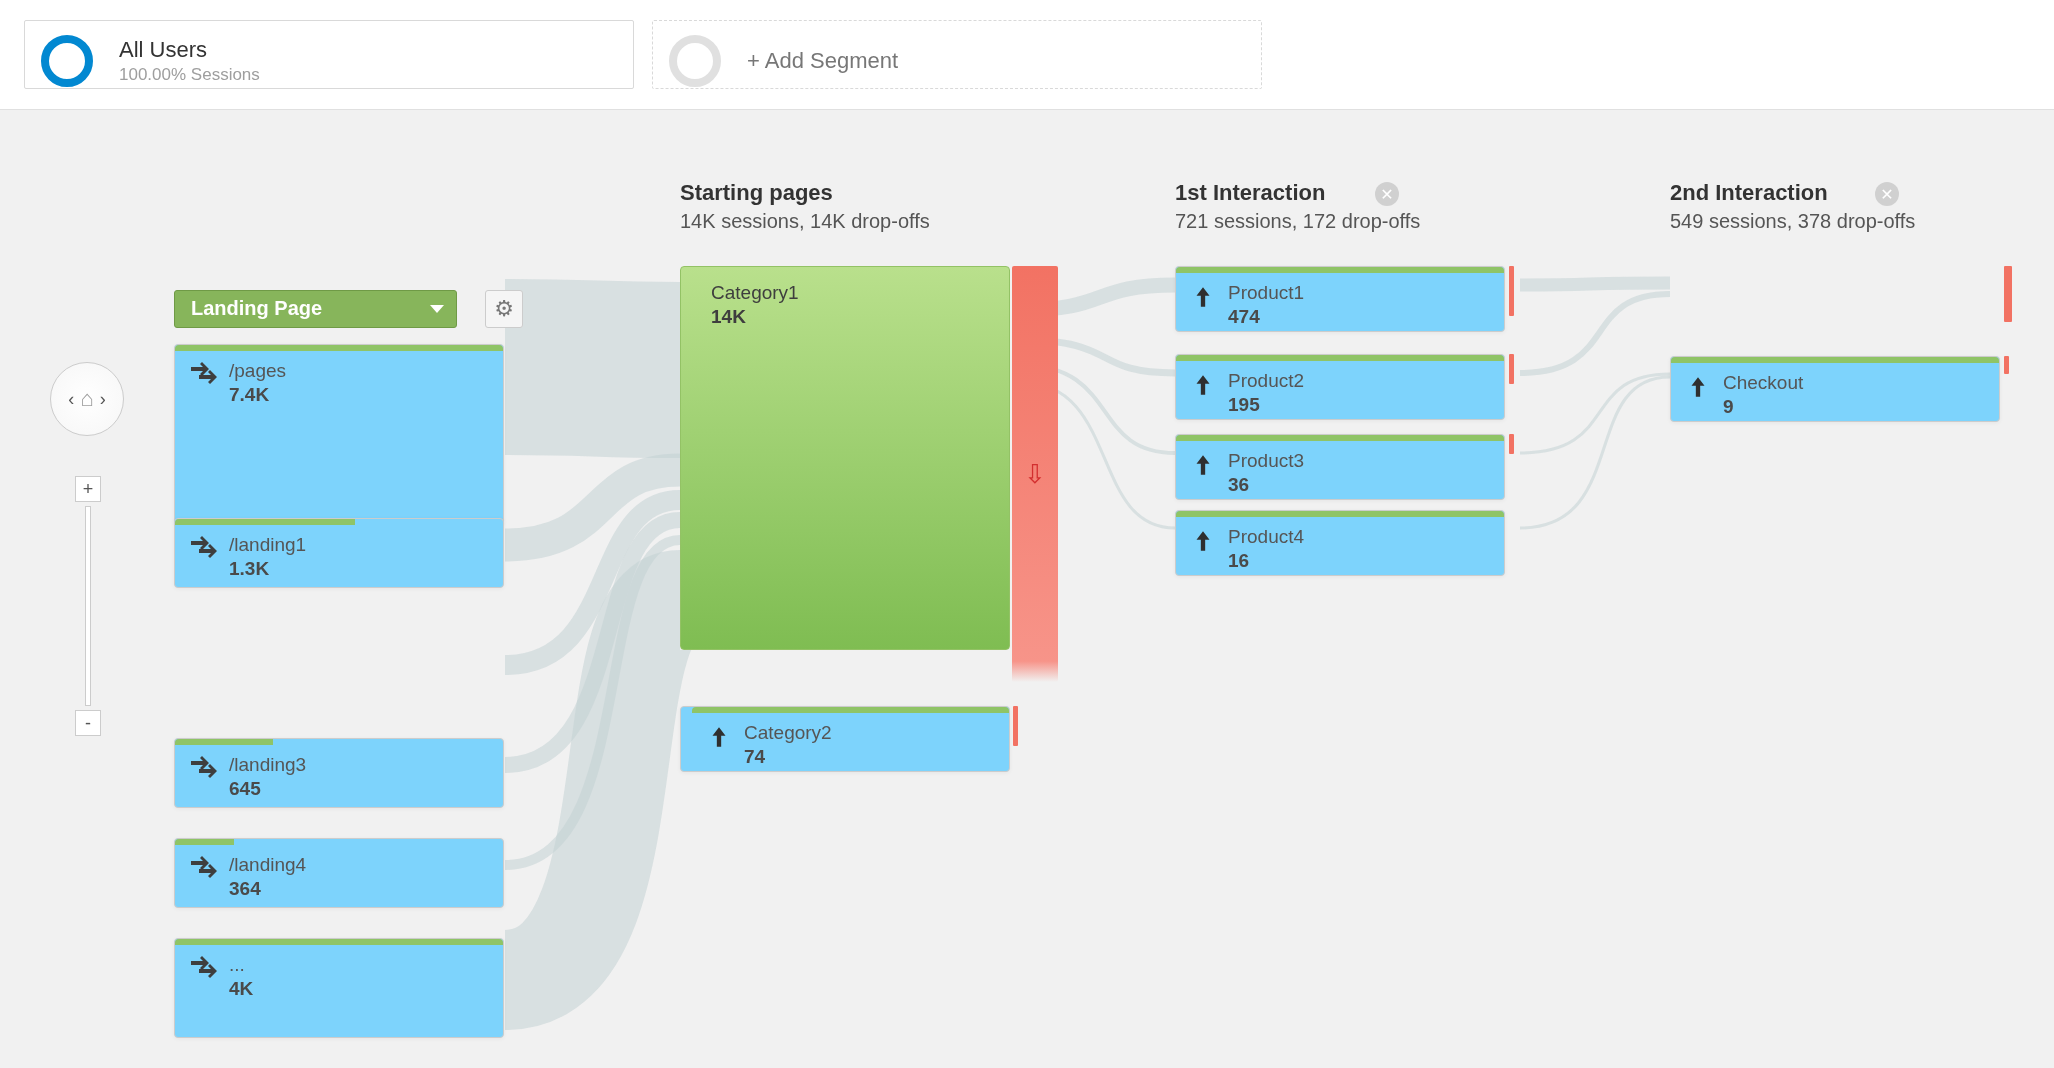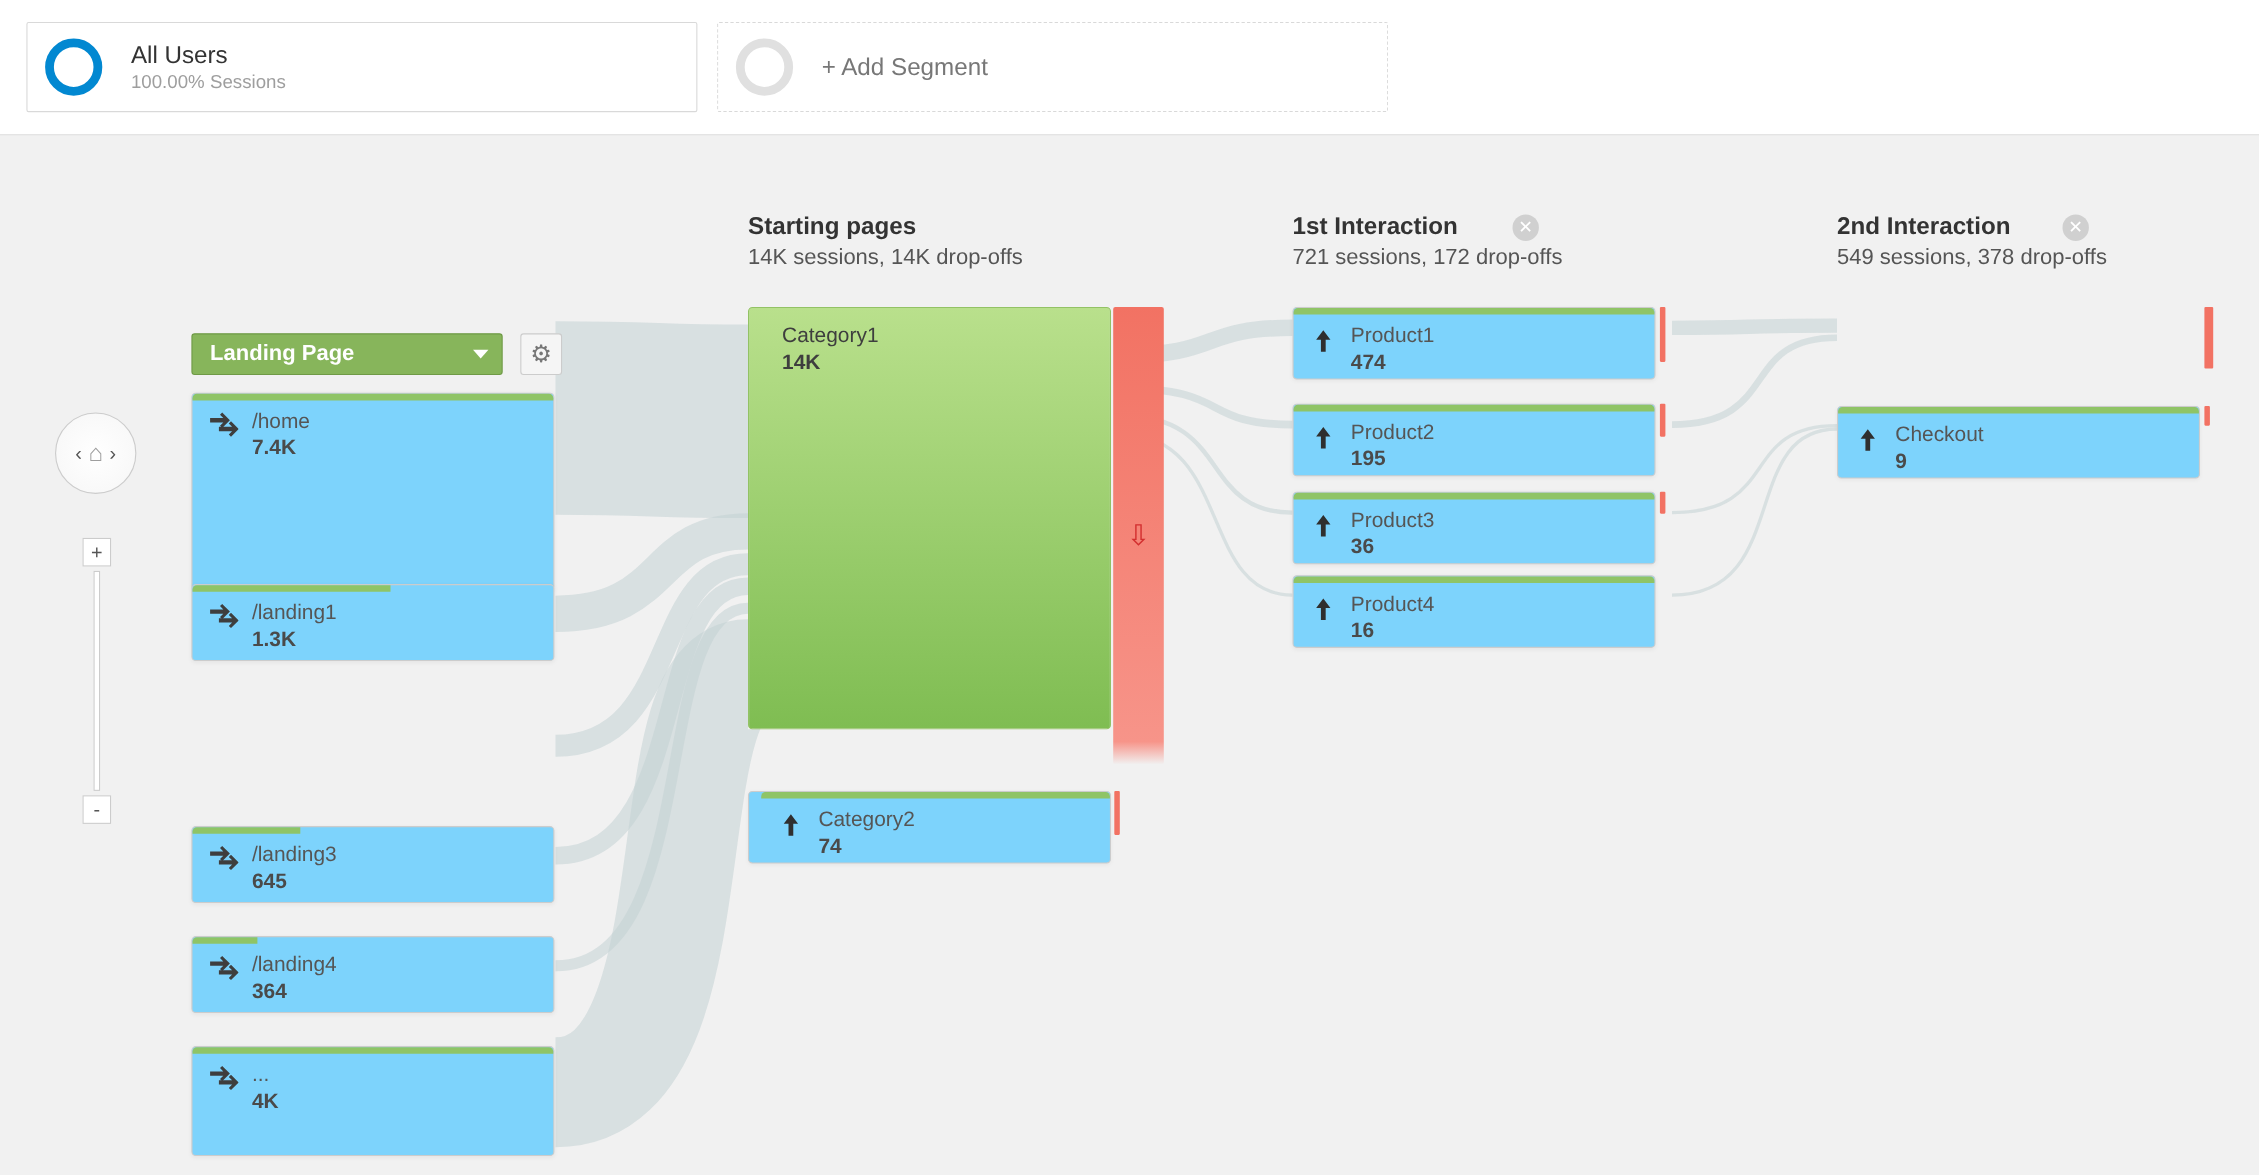--- a/index.html
+++ b/index.html
@@ -5,21 +5,21 @@
   * { box-sizing: border-box; margin: 0; padding: 0; }
   body { font-family: Arial, Helvetica, sans-serif; background: #fff; width: 2054px; }
 
   
   .segment-bar {
     display: flex; gap: 18px; padding: 20px 24px; background: #fff;
   }
   .segment-card {
     display: flex; align-items: center; gap: 26px;
     border: 1px solid #d9d9d9; border-radius: 2px;
-    padding: 14px 44px 14px 16px; min-width: 610px;
+    padding: 14px 44px 1px 16px; min-width: 610px;
   }
   .segment-card .ring {
     width: 52px; height: 52px; border: 8px solid #0288d1; border-radius: 50%;
   }
   .segment-card.add { border-style: dashed; color: #9e9e9e; }
   .segment-card.add .ring { border-color: #e0e0e0; }
   .seg-title { font-size: 22px; color: #333; }
   .seg-sub   { font-size: 17px; color: #9e9e9e; margin-top: 2px; }
   .seg-add   { font-size: 22px; color: #777; }
 
@@ -49,21 +49,21 @@
     width: 26px; height: 26px; border: 1px solid #ccc; background: #fff;
     display: flex; align-items: center; justify-content: center;
     font-size: 18px; color: #555; cursor: pointer;
   }
   .zoom .track {
     width: 6px; height: 200px; background: #fff; border: 1px solid #ccc;
     margin: 4px 0;
   }
 
   
-  .dim-row { position: absolute; left: 174px; top: 180px; display: flex; gap: 16px; }
+  .dim-row { position: absolute; left: 174px; top: 180px; display: flex; gap: 28px; }
   .dim-pill {
     background: #87b55b; color: #fff; border: 1px solid #6f9a46;
     border-radius: 3px; padding: 6px 42px 6px 16px;
     font-size: 20px; font-weight: bold;
     position: relative; width: 283px;
   }
   .dim-pill .caret {
     position: absolute; right: 12px; top: 50%; transform: translateY(-50%);
     width: 0; height: 0; border-left: 7px solid transparent;
     border-right: 7px solid transparent; border-top: 8px solid #fff;
@@ -199,21 +199,21 @@
   <div class="node" style="left:174px; top:234px; width:330px; height:180px;">
     <div class="topbar"></div>
     <div class="node-body">
       <span class="arrows-icon">
         <svg viewBox="0 0 28 24">
             <path d="M2 6h12l-3-3 2-2 7 7-7 7-2-2 3-3H2z" fill="#3e3e3e"></path>
             <path d="M10 14h12l-3-3 2-2 7 7-7 7-2-2 3-3H10z" fill="#3e3e3e"></path>
           </svg>
       </span>
       <div>
-        <div class="lbl">/home</div>
+        <div class="lbl">/pages</div>
         <div class="val">7.4K</div>
       </div>
     </div>
   </div>
 
   <div class="node" style="left:174px; top:408px; width:330px; height:70px;">
     <div class="topbar" style="width:55%;border-radius:4px 0 0 0;"></div>
     <div class="node-body">
       <span class="arrows-icon"><svg viewBox="0 0 28 24">
             <path d="M2 6h12l-3-3 2-2 7 7-7 7-2-2 3-3H2z" fill="#3e3e3e"></path>

